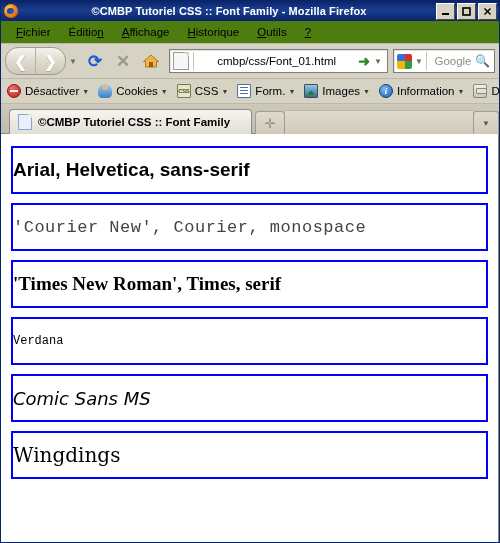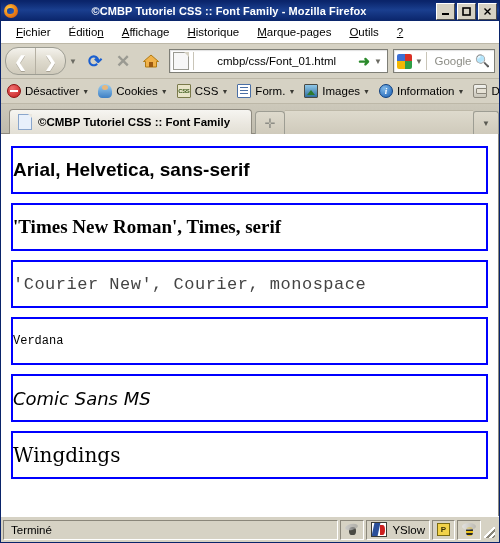--- a/index.html
+++ b/index.html
@@ -50,21 +50,21 @@
     border-color:#ffffff #4a4a4a #4a4a4a #ffffff;
     display:flex;align-items:center;justify-content:center;
     font-size:10px;color:#000;line-height:1;
     font-family:"Liberation Sans",sans-serif;
   }
   .winbtn svg{display:block;}
 
   
   .menubar{
     height:22px;flex:0 0 22px;
-    background:#ffffff;
+    background:#4d7c0f;
     display:flex;align-items:center;
     padding-left:6px;
     border-bottom:1px solid #bdb8a8;
   }
   .menuitem{
     padding:2px 9px;color:#000;font-size:11.5px;white-space:nowrap;
   }
   .menuitem .u{text-decoration:underline;}
 
   
@@ -390,21 +390,20 @@
           </svg>
       </div>
     </div>
   </div>
 
   <div class="menubar">
     <div class="menuitem"><span class="u">F</span>ichier</div>
     <div class="menuitem">Éditio<span class="u">n</span></div>
     <div class="menuitem"><span class="u">A</span>ffichage</div>
     <div class="menuitem"><span class="u">H</span>istorique</div>
-    <div class="menuitem"><span class="u">M</span>arque-pages</div>
     <div class="menuitem"><span class="u">O</span>utils</div>
     <div class="menuitem"><span class="u">?</span></div>
   </div>
 
   <div class="navbar">
     <div class="navbtn-group">
       <div class="navbtn">
         <span class="arrow-gly">❮</span>
       </div>
       <div class="navbtn sep">
@@ -499,47 +498,30 @@
     <div class="tablist">
       <span>▼</span>
     </div>
   </div>
 
   <div class="content">
     <div class="fbox">
       <span class="f-arial">Arial, Helvetica, sans-serif</span>
     </div>
     <div class="fbox">
+      <span class="f-courier">'Courier New', Courier, monospace</span>
+    </div>
+    <div class="fbox">
       <span class="f-times">'Times New Roman', Times, serif</span>
-    </div>
-    <div class="fbox">
-      <span class="f-courier">'Courier New', Courier, monospace</span>
     </div>
     <div class="fbox">
       <span class="f-verdana">Verdana</span>
     </div>
     <div class="fbox">
       <span class="f-comic">Comic Sans MS</span>
     </div>
     <div class="fbox">
       <span class="f-wing">Wingdings</span>
     </div>
   </div>
 
-  <div class="statusbar">
-    <div class="status-panel">Terminé</div>
-    <div class="status-cell">
-      <span class="ic-fly"></span>
-    </div>
-    <div class="status-cell">
-      <span class="ic-yslow"></span>
-      <span class="yslow-txt">YSlow</span>
-    </div>
-    <div class="status-cell">
-      <span class="ic-p">P</span>
-    </div>
-    <div class="status-cell">
-      <span class="ic-wasp"></span>
-    </div>
-    <div class="grip"></div>
-  </div>
 
 </div>
 
 </body></html>

